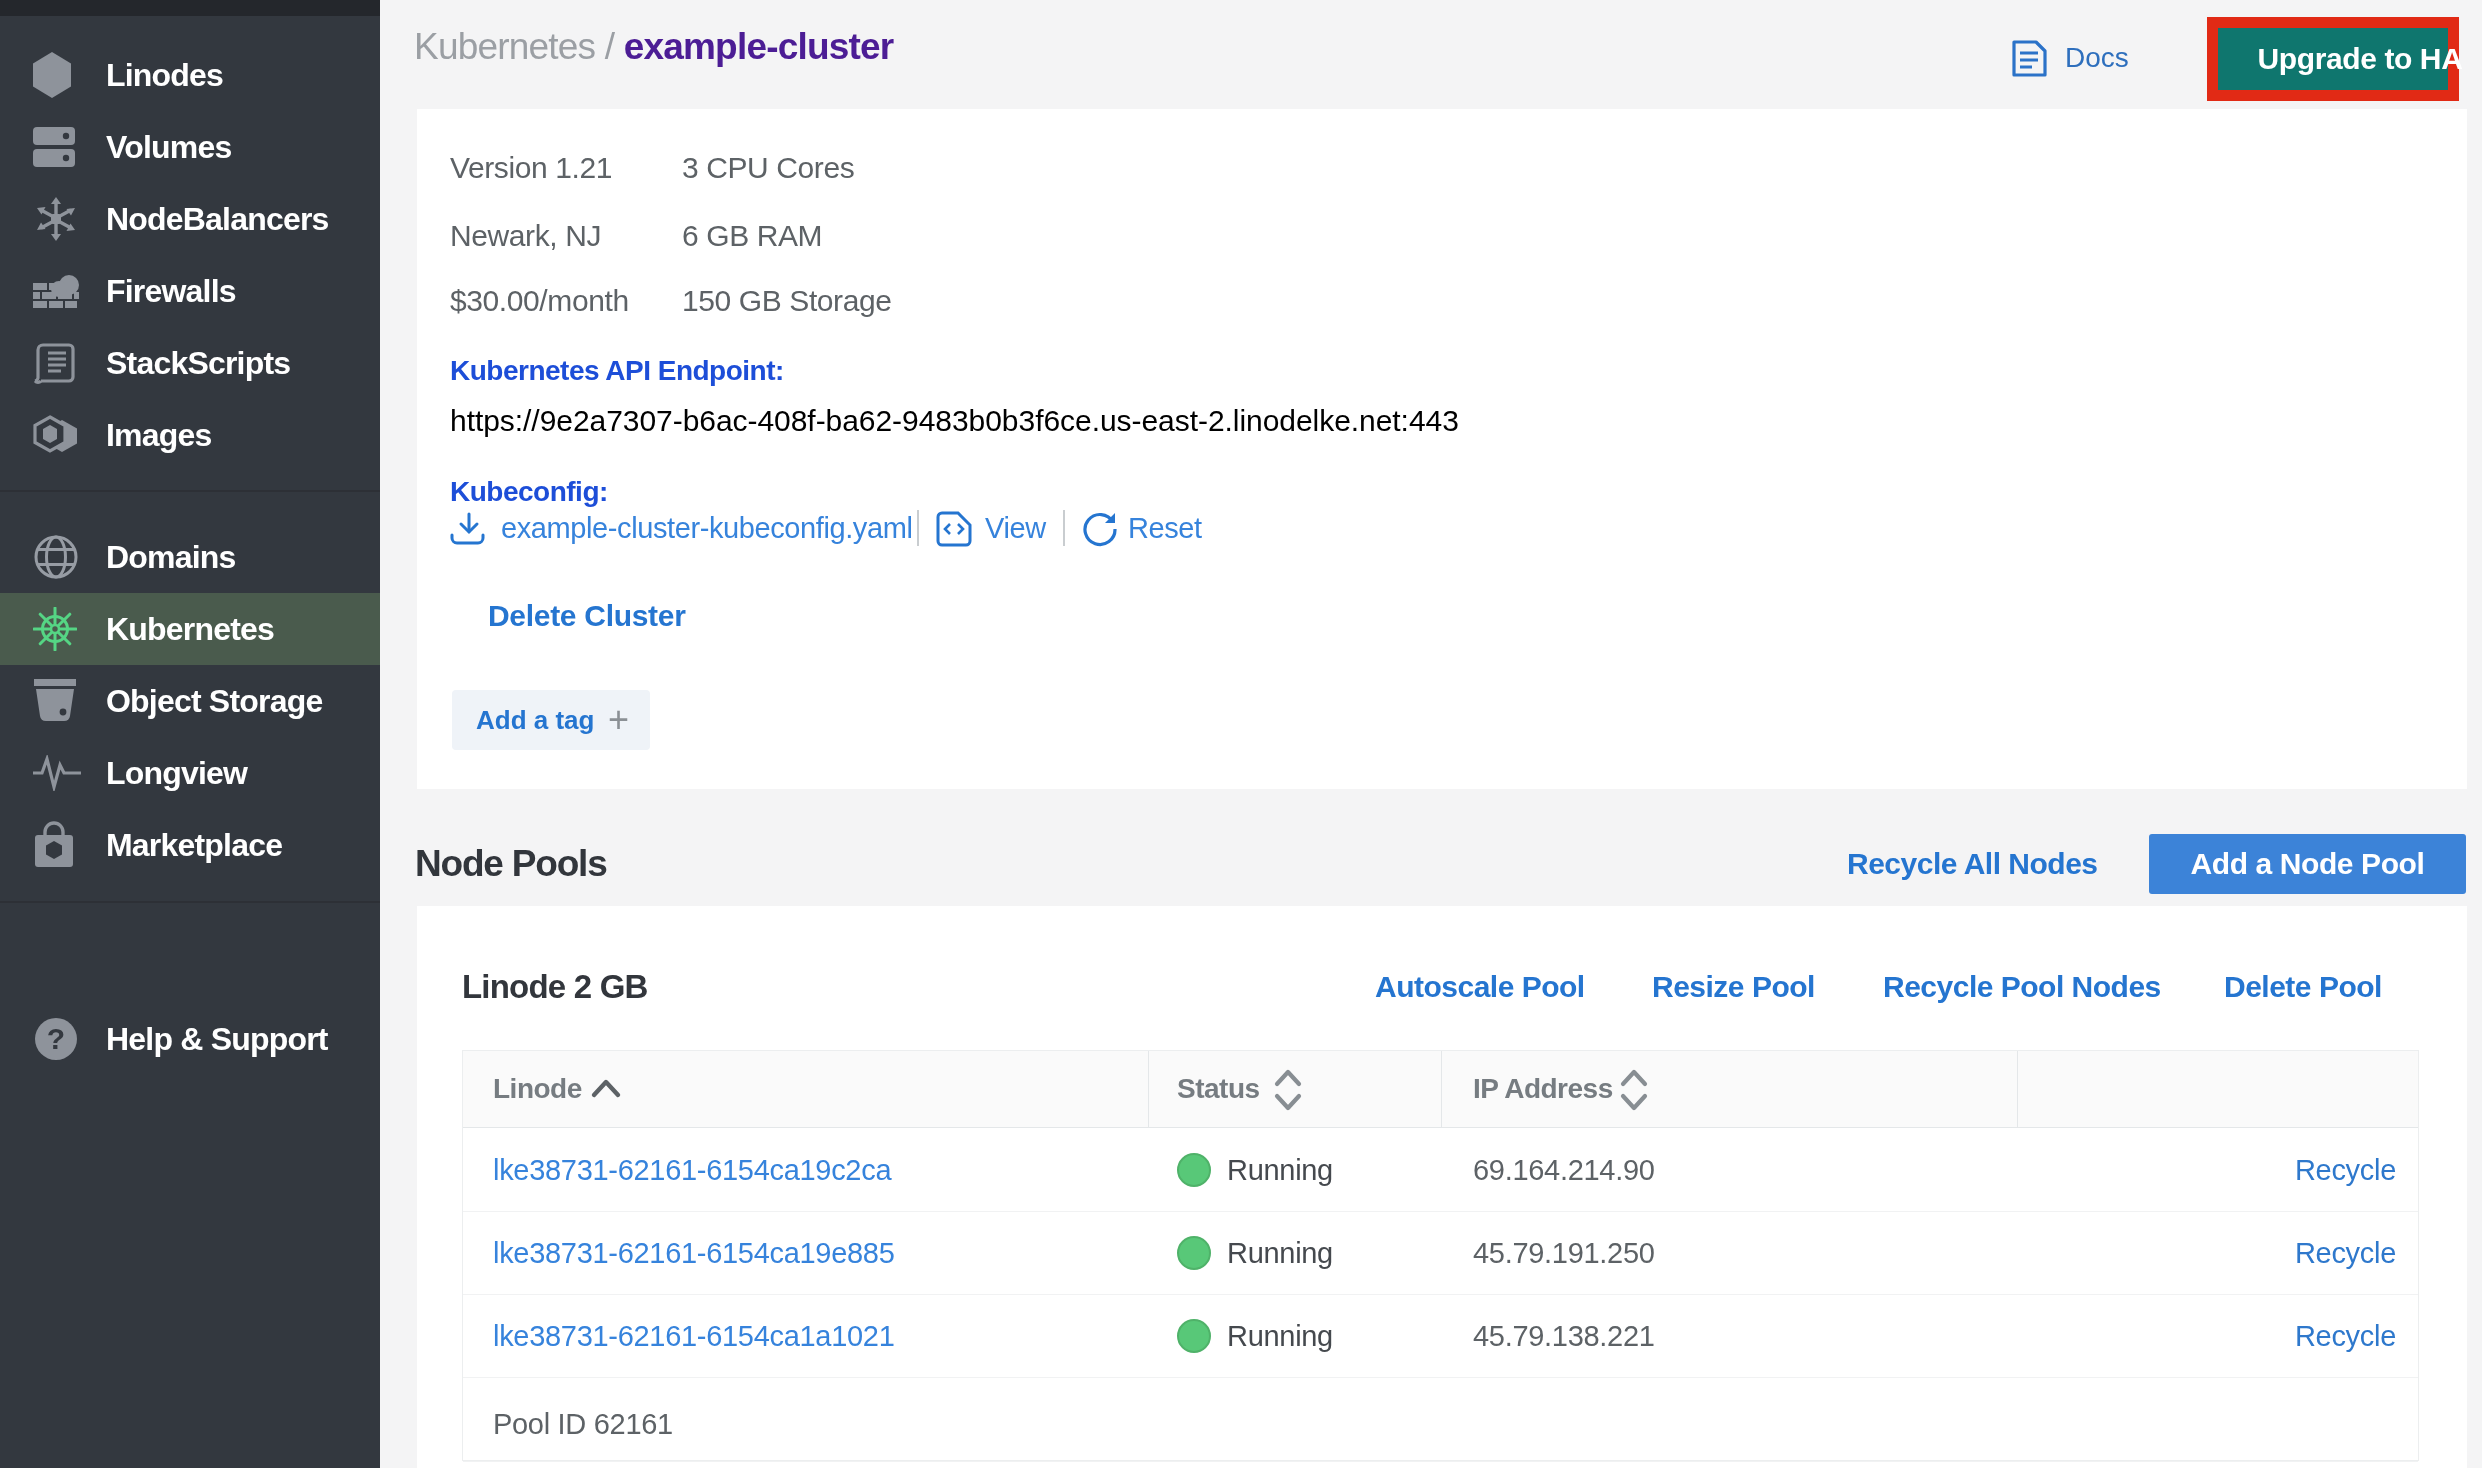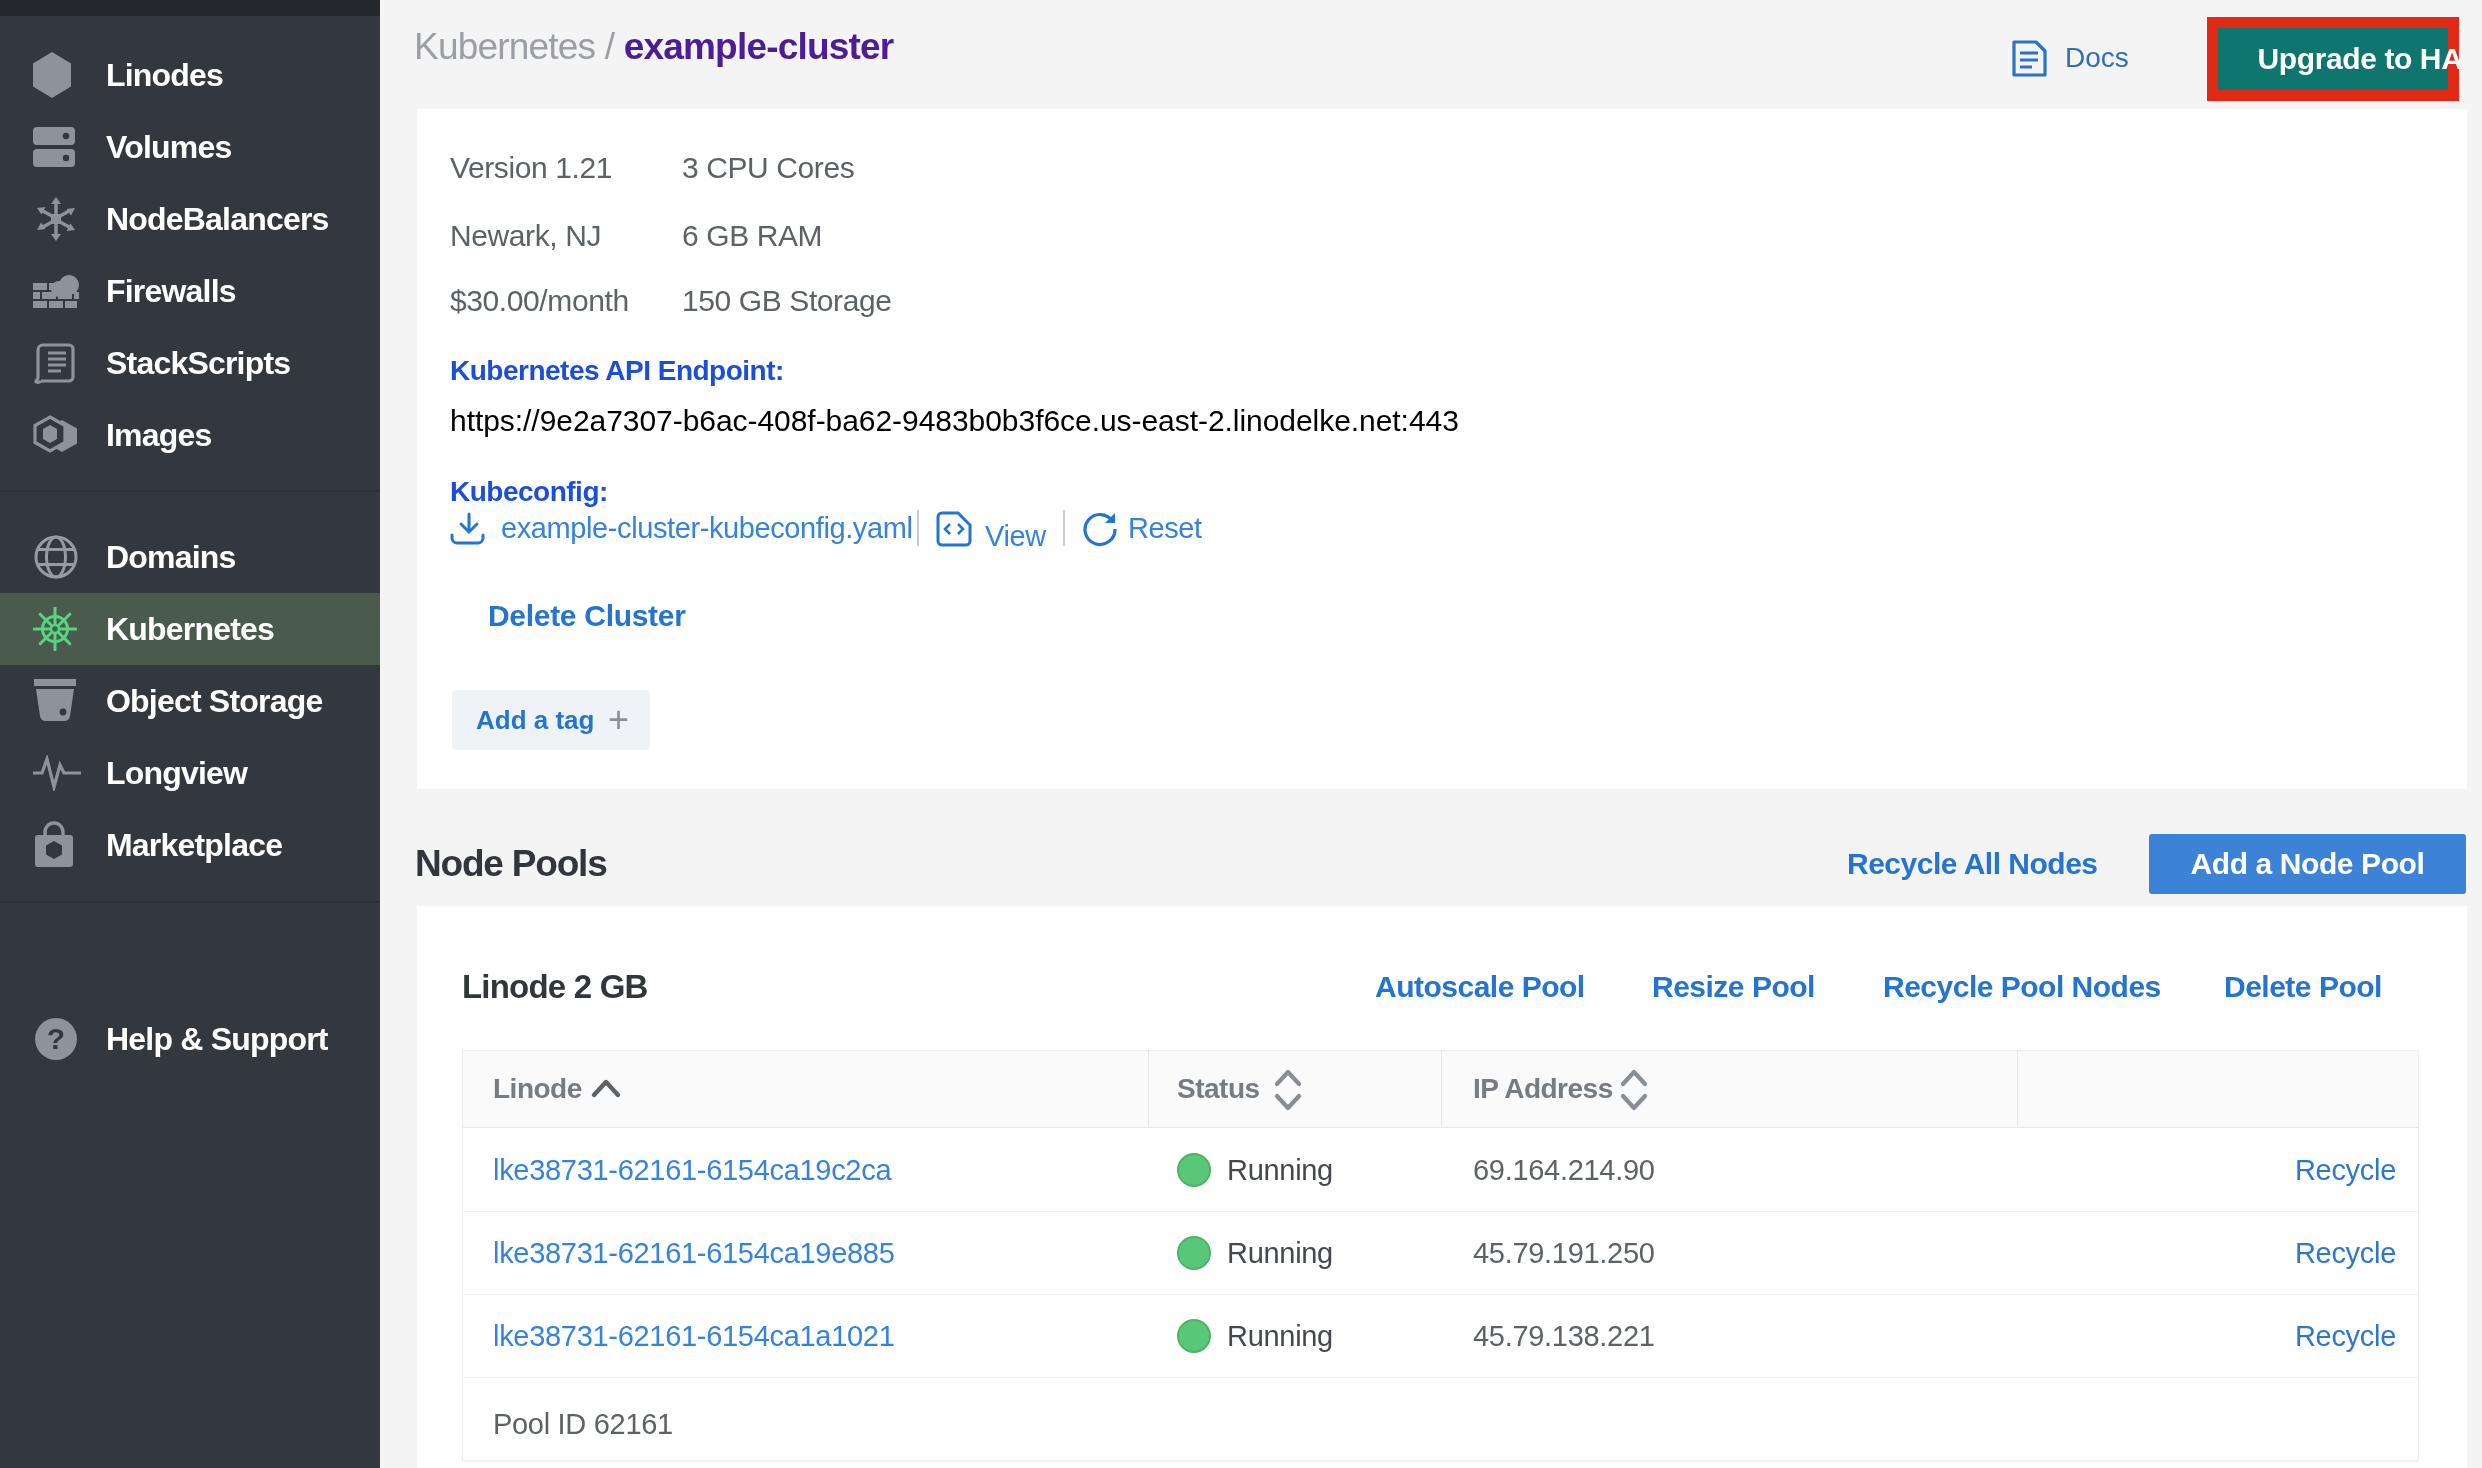--- a/index.html
+++ b/index.html
@@ -212,21 +212,21 @@
       <path d="M11 12 L19 20 L27 12"></path>
       <path d="M2 25 v3 a5 5 0 0 0 5 5 h21 a5 5 0 0 0 5 -5 v-3" transform="translate(0,-2)"></path>
     </g>
   </svg>
   <div class="rowc lblue" style="left:84px; top:419px; font-size:29px; letter-spacing:-0.4px; white-space:nowrap;">example-cluster-kubeconfig.yaml</div>
   <div class="rowc" style="left:500px; top:419px; width:2px; height:36px; background:#c9cdd0;"></div>
   <svg class="abs" style="left:519px; top:402px;" width="36" height="36" viewBox="0 0 36 36">
     <path d="M6 2 H22 L34 14 V30 a4 4 0 0 1 -4 4 H6 a4 4 0 0 1 -4 -4 V6 a4 4 0 0 1 4 -4 Z" fill="none" stroke="#2575d0" stroke-width="3"></path>
     <path d="M14 13 L9 18 L14 23 M22 13 L27 18 L22 23" fill="none" stroke="#2575d0" stroke-width="2.6"></path>
   </svg>
-  <div class="rowc lblue" style="left:568px; top:419px; font-size:29px; letter-spacing:-0.4px;margin-top:8px;">View</div>
+  <div class="rowc lblue" style="left:568px; top:419px; font-size:29px; letter-spacing:-0.4px;">View</div>
   <div class="rowc" style="left:646px; top:419px; width:2px; height:36px; background:#c9cdd0;"></div>
   <svg class="abs" style="left:665px; top:402px;" width="36" height="36" viewBox="0 0 36 36">
     <g fill="none" stroke="#2575d0" stroke-width="3.2">
       <path d="M31 11 A15 15 0 1 0 33 18"></path>
     </g>
     <path d="M33 2 V12 H23 Z" fill="#2575d0"></path>
   </svg>
   <div class="rowc lblue" style="left:711px; top:419px; font-size:29px; letter-spacing:-0.4px;">Reset</div>
 
   <div class="rowc" style="left:71px; top:507px; font-size:30px; font-weight:bold; color:#2575d0; letter-spacing:-0.3px;">Delete Cluster</div>

